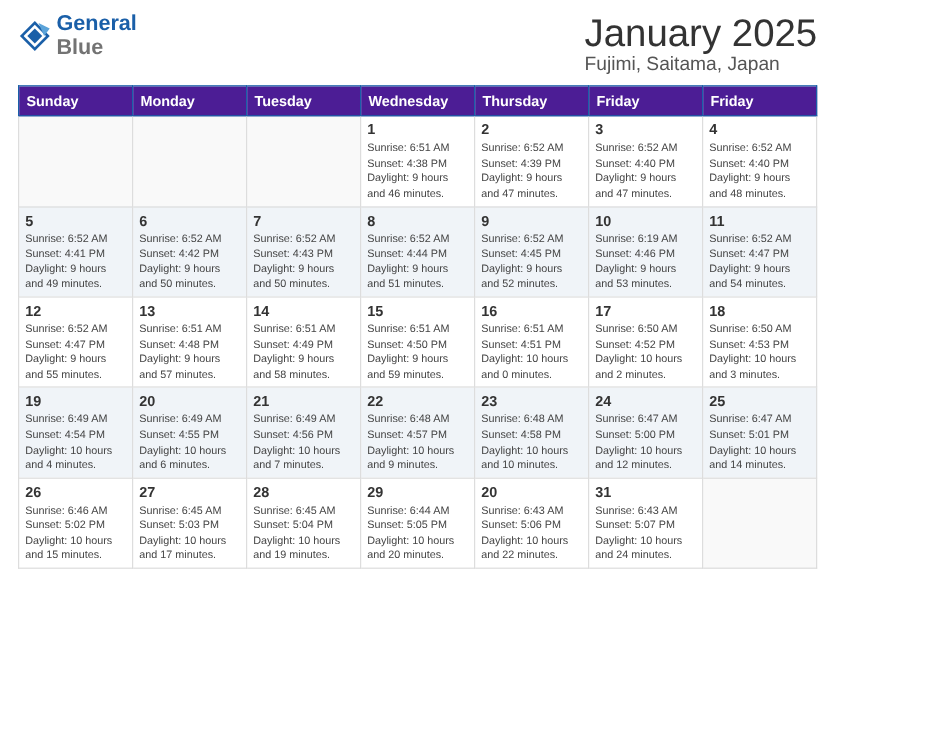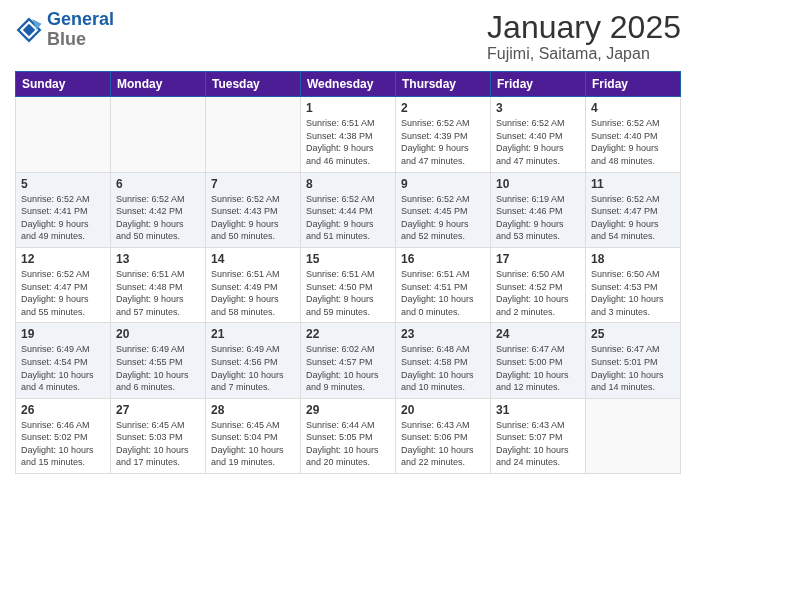--- a/index.html
+++ b/index.html
@@ -292,21 +292,21 @@
           </td>
           <td>
             <span class="day-number">21</span>
             <div class="day-info">Sunrise: 6:49 AM
 Sunset: 4:56 PM
 Daylight: 10 hours
 and 7 minutes.</div>
           </td>
           <td>
             <span class="day-number">22</span>
-            <div class="day-info">Sunrise: 6:02 AM
+            <div class="day-info">Sunrise: 6:48 AM
 Sunset: 4:57 PM
 Daylight: 10 hours
 and 9 minutes.</div>
           </td>
           <td>
             <span class="day-number">23</span>
             <div class="day-info">Sunrise: 6:48 AM
 Sunset: 4:58 PM
 Daylight: 10 hours
 and 10 minutes.</div>

